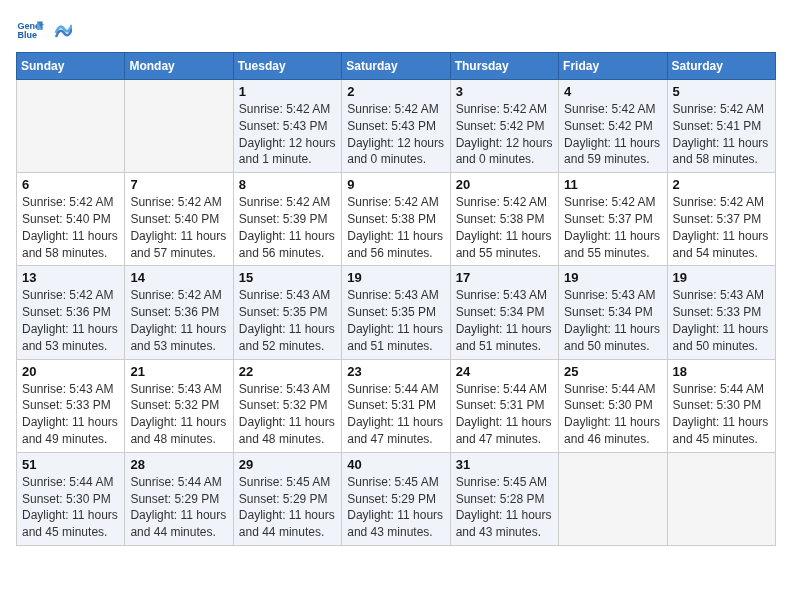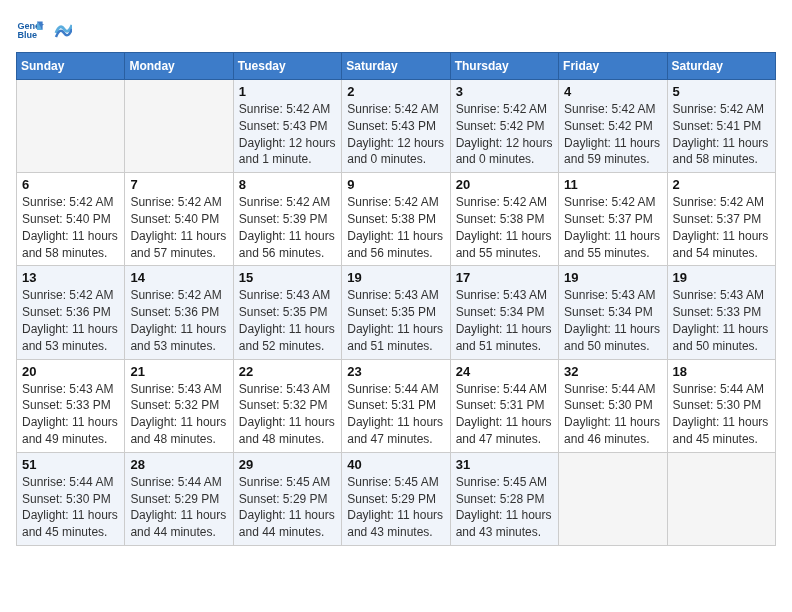--- a/index.html
+++ b/index.html
@@ -290,21 +290,21 @@
 and 47 minutes.</div>
         </td>
         <td>
           <div class="day-num">24</div>
           <div class="day-info" style="white-space: pre-line;">Sunrise: 5:44 AM
 Sunset: 5:31 PM
 Daylight: 11 hours
 and 47 minutes.</div>
         </td>
         <td>
-          <div class="day-num">32</div>
+          <div class="day-num">25</div>
           <div class="day-info" style="white-space: pre-line;">Sunrise: 5:44 AM
 Sunset: 5:30 PM
 Daylight: 11 hours
 and 46 minutes.</div>
         </td>
         <td>
           <div class="day-num">18</div>
           <div class="day-info" style="white-space: pre-line;">Sunrise: 5:44 AM
 Sunset: 5:30 PM
 Daylight: 11 hours

